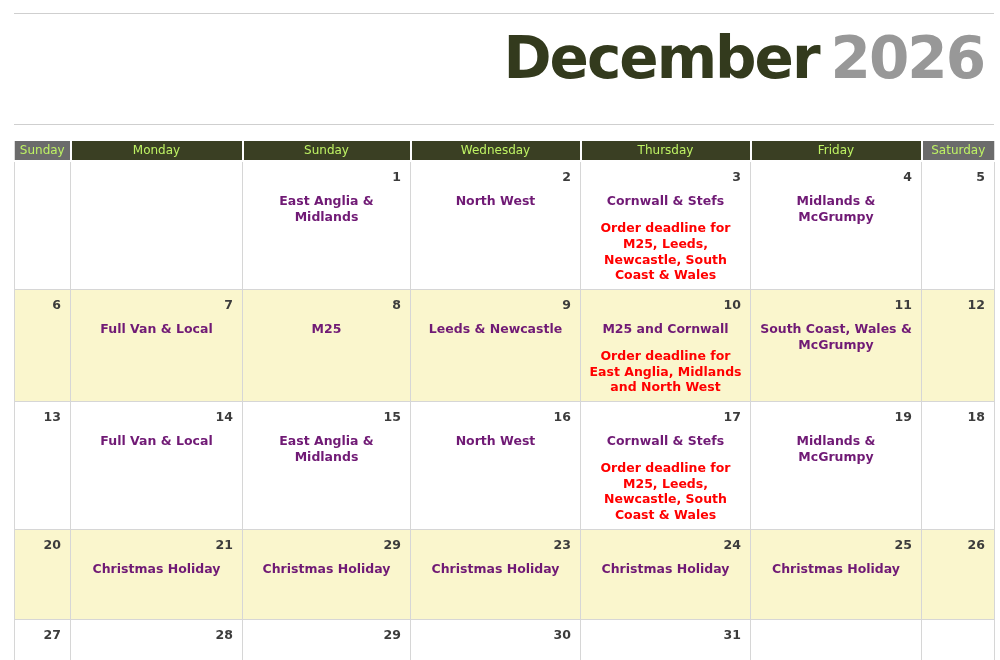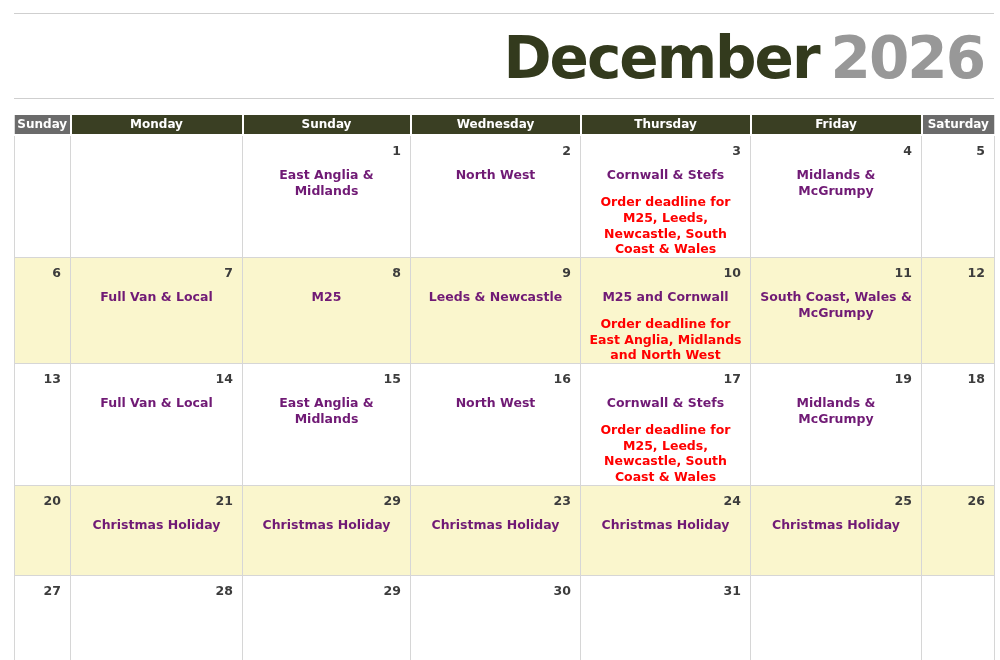--- a/index.html
+++ b/index.html
@@ -8,21 +8,21 @@
     width: 1000px; height: 660px;
     background: #ffffff;
     font-family: "DejaVu Sans", "Liberation Sans", sans-serif;
   }
   .page { padding: 13px 6px 0 14px; }
 
   
   .title-block {
     border-top: 1px solid #cfcfcf;
     border-bottom: 1px solid #cfcfcf;
-    height: 86px;
+    height: 112px;
     text-align: right;
     padding: 6px 10px 0 0;
     white-space: nowrap;
     overflow: hidden;
   }
   .title-month {
     color: var(--month-color, #333a1d);
     font-weight: bold;
     font-size: 58px;
     letter-spacing: -2px;
@@ -40,23 +40,23 @@
   
   table.calendar {
     margin-top: 16px;
     width: 980px;
     border-collapse: collapse;
     table-layout: fixed;
     border-bottom: 2px solid #8f8f8f;
   }
   th {
     background: var(--weekday-header-bg, #3a3f23);
-    color: #ffffff;
+    color: #bef264;
     font-size: 12px;
-    font-weight: bold;
+    font-weight: normal;
     height: 20px;
     padding: 2px 0 3px 0;
     border-left: 2px solid #ffffff;
     border-right: 2px solid #ffffff;
     border-bottom: 2px solid #ffffff;
   }
   th.weekend { background: var(--weekend-header-bg, #6b6b6b); }
   th:first-child { border-left: 1px solid #d9d9d9; }
   th:last-child { border-right: 1px solid #d9d9d9; }
 
@@ -84,21 +84,21 @@
     color: #701a75;
     line-height: 1.3;
     padding: 9px 8px 0 8px;
   }
   .deadline {
     text-align: center;
     font-weight: bold;
     font-size: 12.5px;
     color: var(--deadline-color, #ff0000);
     line-height: 1.25;
-    padding: 11px 8px 0 8px;
+    padding: 11px 8px 6px 8px;
   }
   .event:empty, .deadline:empty { display: none; }
 </style>
 </head>
 <body>
 
 <div class="page">
 
   <div class="title-block">
     <span class="title-month">December</span><span class="title-year">2026</span>

